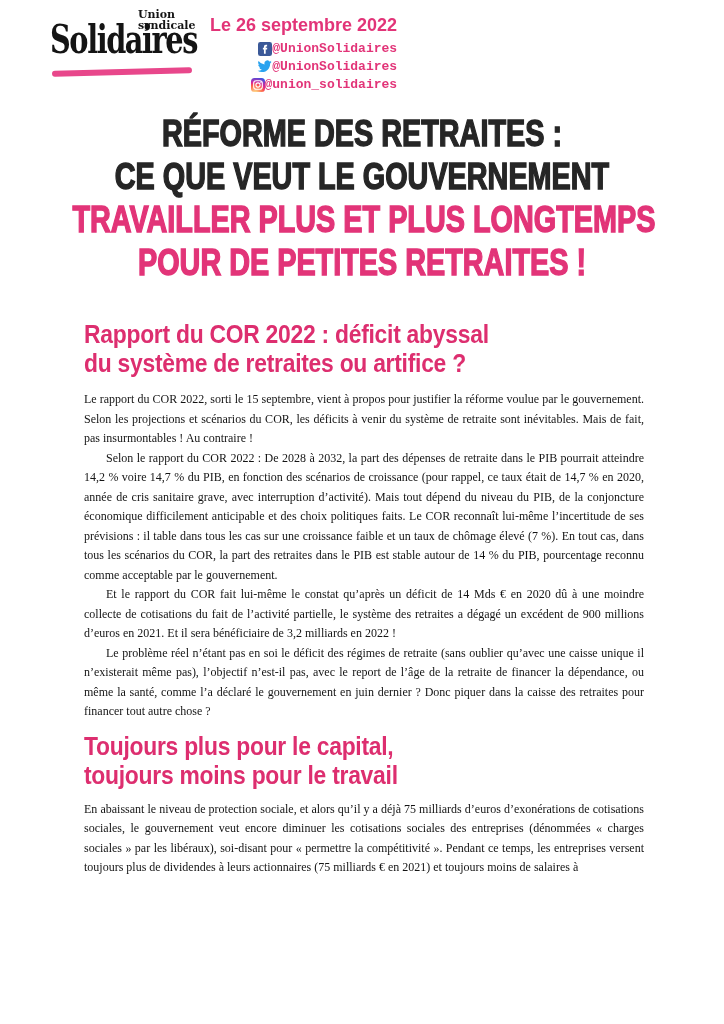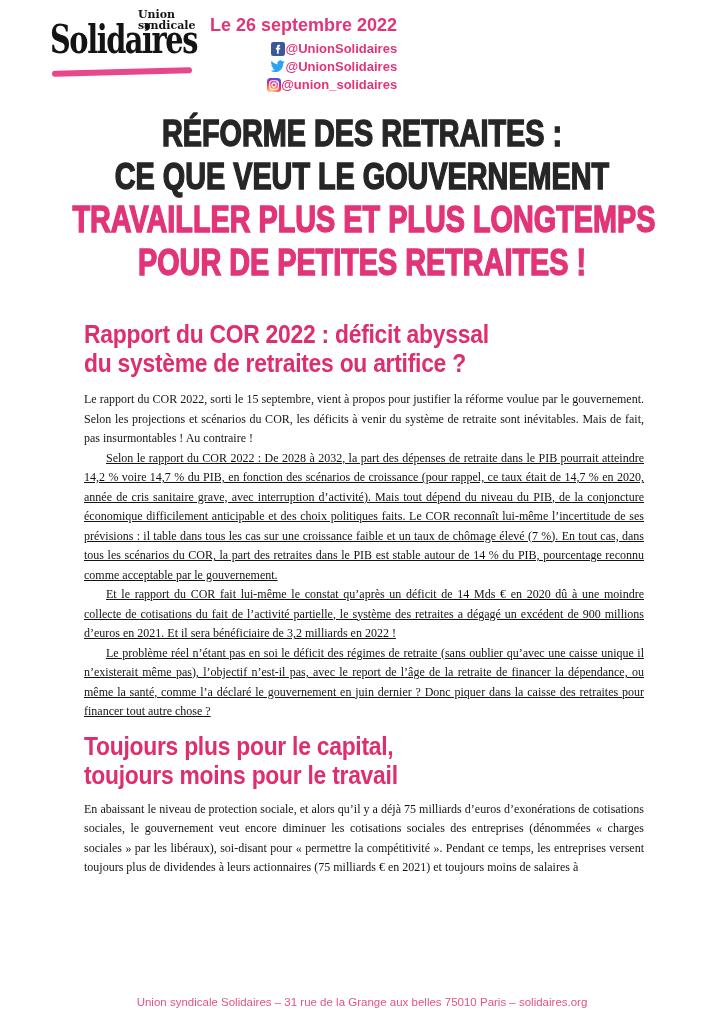--- a/index.html
+++ b/index.html
@@ -25,21 +25,21 @@
     transform:scaleX(0.72); transform-origin:left center; white-space:nowrap;
   }
   .logo-underline {
     position:absolute; left:2px; top:60px; width:140px; height:6px;
     background:#e8478b; border-radius:3px; transform:rotate(-1.4deg);
   }
   .header-right { text-align:right; font-family:"Liberation Sans", sans-serif; padding-top:6px; }
   .date { font-size:18px; font-weight:bold; color:#e23478; margin-bottom:5px; white-space:nowrap; }
   .social-row {
     display:flex; justify-content:flex-end; align-items:center; 
-    margin-bottom:3px; cursor:pointer;
+    margin-bottom:3px; cursor:pointer;font-family:Liberation Mono, monospace;
   }
   .social-row .handle { font-size:13px; font-weight:bold; color:#e23478; white-space:nowrap; }
   .social-row svg { display:block; }
 
   
   .title-block { margin-top:12px; text-align:center; font-family:Liberation Sans, sans-serif; }
   .t-line {
     font-weight:bold; font-size:36px; line-height:43px; text-transform:uppercase;
     transform:scaleX(0.80); transform-origin:center; white-space:nowrap;
     -webkit-text-stroke:1.4px currentColor; letter-spacing:0;
@@ -51,21 +51,21 @@
   .content { margin:0 80px 0 84px; width:560px; text-align:justify; hyphens:auto; }
   .section-heading {
     font-family:"Liberation Sans", sans-serif; font-weight:bold;
     font-size:26px; line-height:29px; color:#dd2e6f; letter-spacing:-0.3px;
     transform:scaleX(0.88); transform-origin:left center; white-space:nowrap;
     text-align:left;
   }
   .section-heading.first  { margin:36px 0 12px; }
   .section-heading.second { margin:10px 0 10px; }
   .body-p { font-size:12px; line-height:19.5px; color:#141414; }
-  .body-p.indent { text-indent:22px;text-decoration:underline; }
+  .body-p.indent { text-indent:22px; }
 
   
   .footer {
     position:absolute; left:0; bottom:16px; width:100%; text-align:center;
     font-family:"Liberation Sans", sans-serif; font-size:11.5px; color:#e65189;
   }
 </style>
 </head>
 <body>
 
@@ -144,17 +144,14 @@
 
     <h2 class="section-heading second">
       <span>Toujours plus pour le capital,</span><br>
       <span>toujours moins pour le travail</span>
     </h2>
 
     <p class="body-p">En abaissant le niveau de protection sociale, et alors qu’il y a déjà 75 milliards d’euros d’exonérations de cotisations sociales, le gouvernement veut encore diminuer les cotisations sociales des entreprises (dénommées « charges sociales » par les libéraux), soi-disant pour « permettre la compétitivité ». Pendant ce temps, les entreprises versent toujours plus de dividendes à leurs actionnaires (75 milliards € en 2021) et toujours moins de salaires à</p>
 
   </main>
 
-  <footer class="footer">
-    <span>Union syndicale Solidaires – 31 rue de la Grange aux belles 75010 Paris – solidaires.org</span>
-  </footer>
 
 </div>
 
 </body></html>

